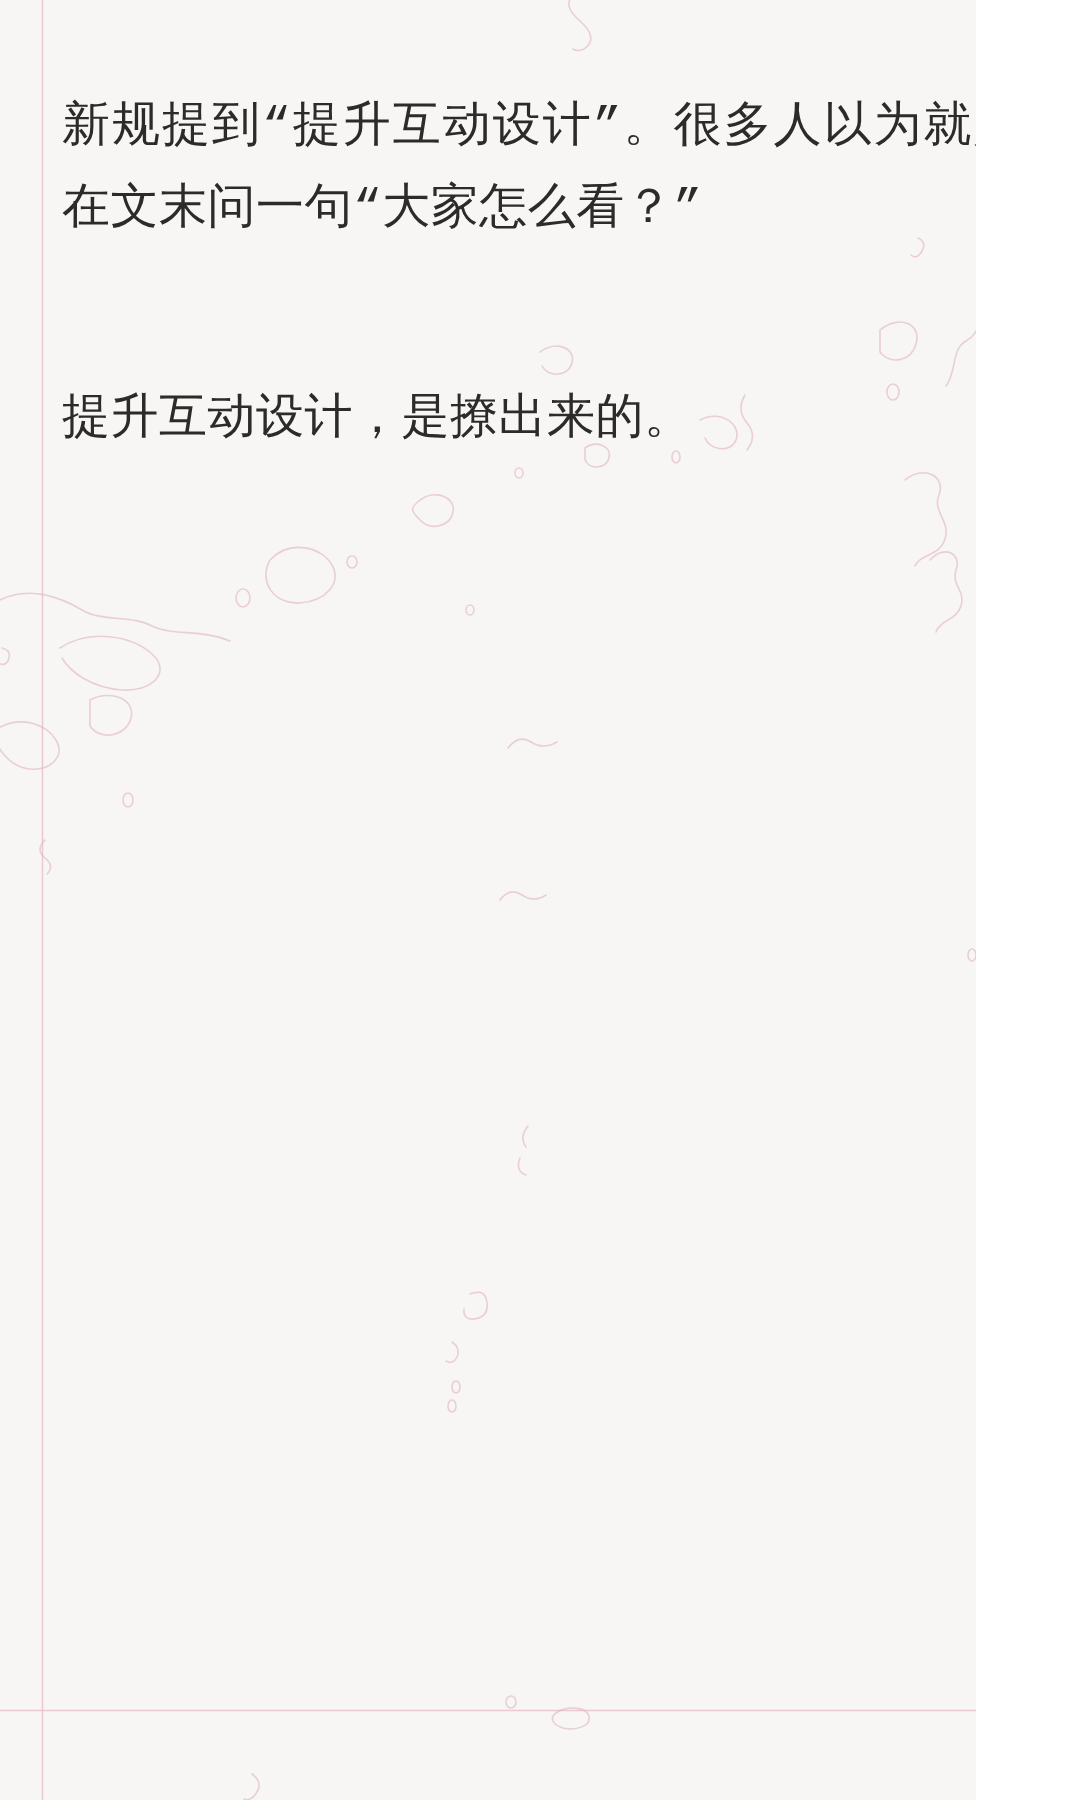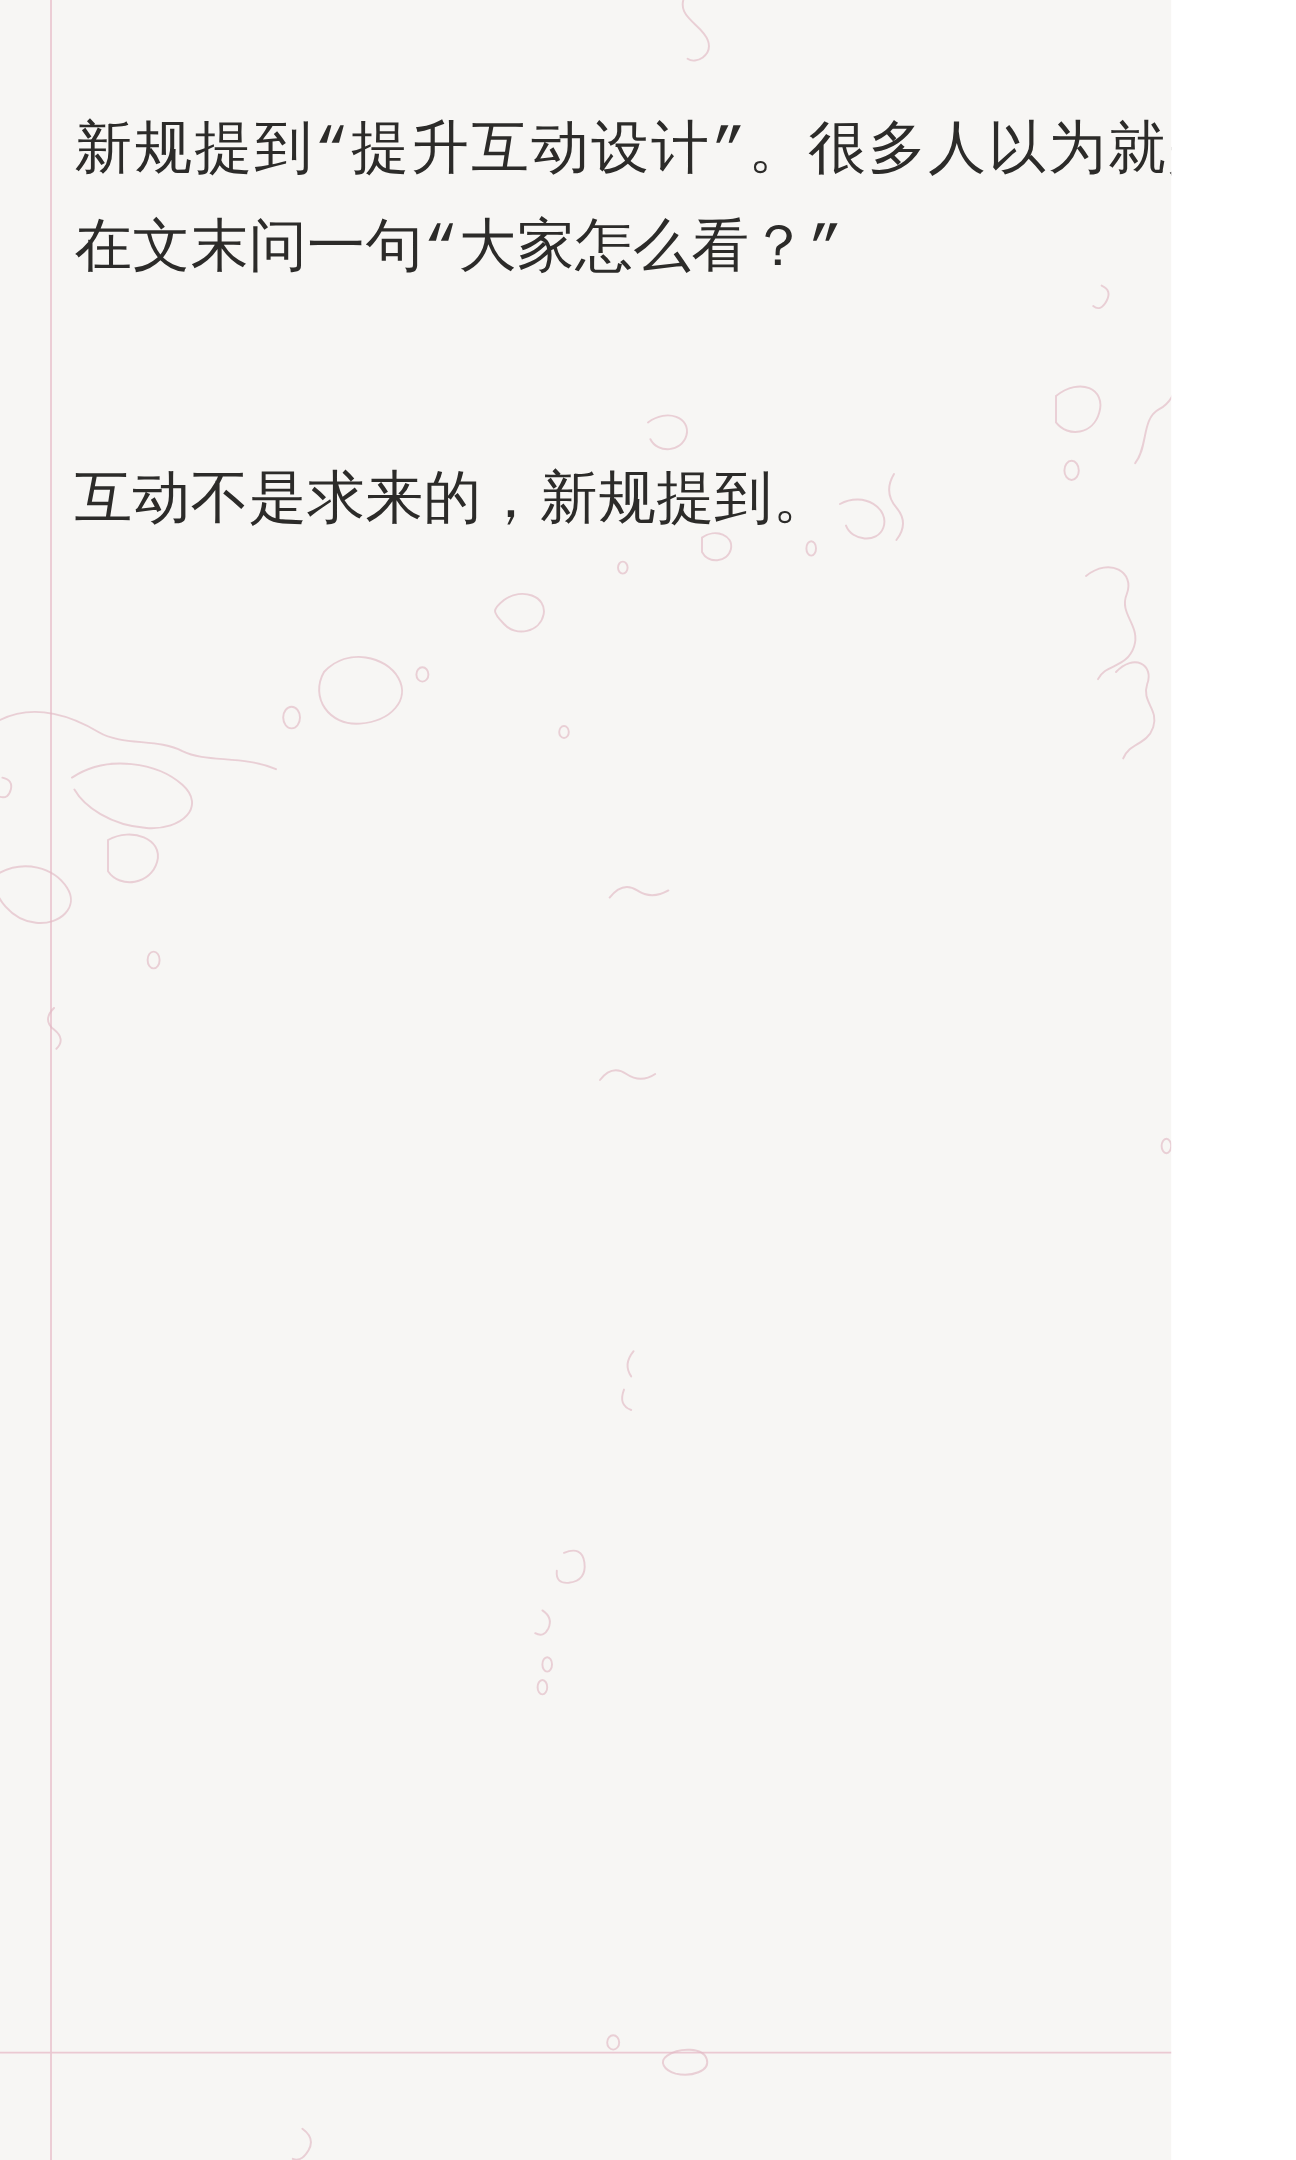--- a/index.html
+++ b/index.html
@@ -110,16 +110,16 @@
     <ellipse cx="456" cy="1387" rx="4" ry="6"></ellipse>
     <ellipse cx="452" cy="1406" rx="4" ry="6"></ellipse>
 
     <ellipse cx="511" cy="1702" rx="5" ry="6"></ellipse>
     <path d="M556,1713 C566,1706 586,1706 589,1716 C592,1726 576,1731 563,1728 C553,1725 549,1718 556,1713 Z"></path>
     <path d="M252,1774 q11,8 5,18 q-6,10 -13,7"></path>
   </svg>
 
   <div class="content">
     <p class="para">新规提到“提升互动设计”。很多人以为就是在文末问一句“大家怎么看？”</p>
-    <p class="para">互动不是求来的，新规提到。</p>
+    <p class="para">提升互动设计，是撩出来的。</p>
   </div>
 
 </div>
 
 </body></html>

